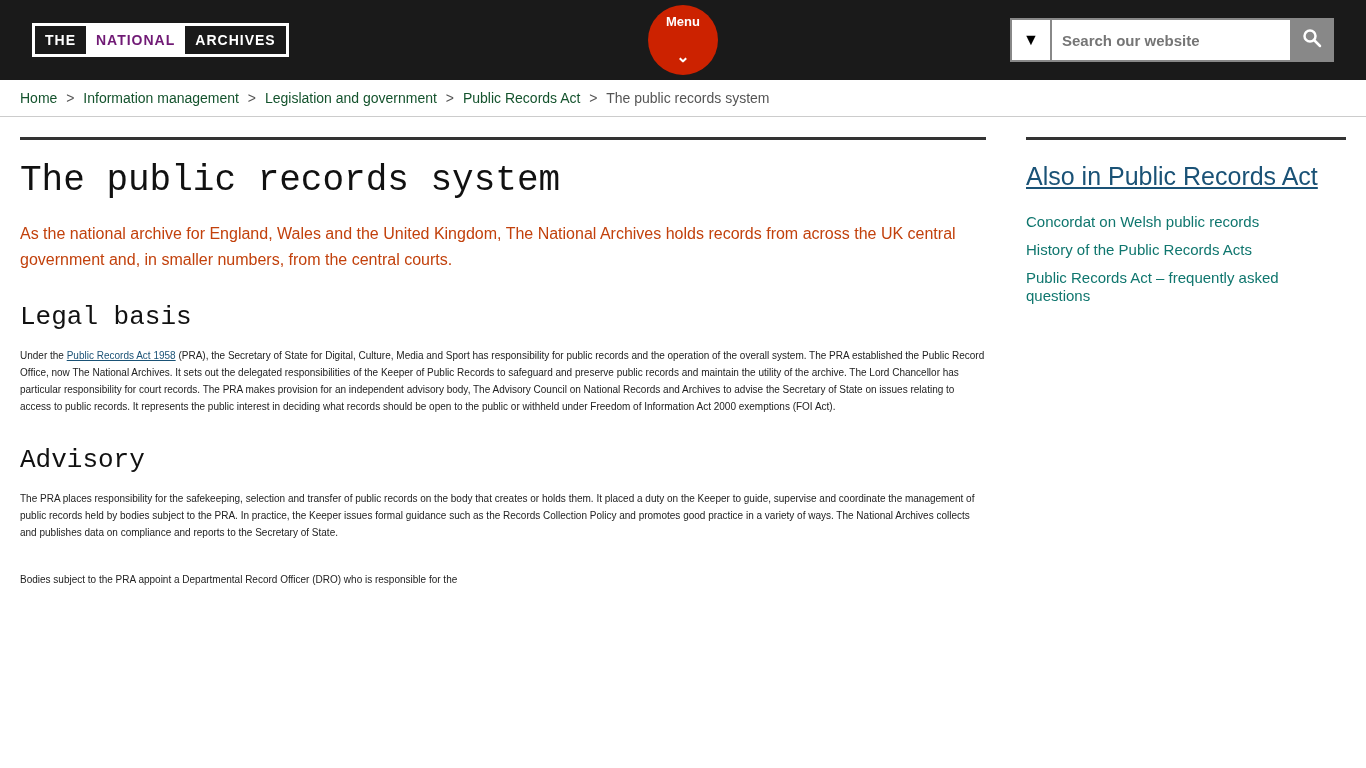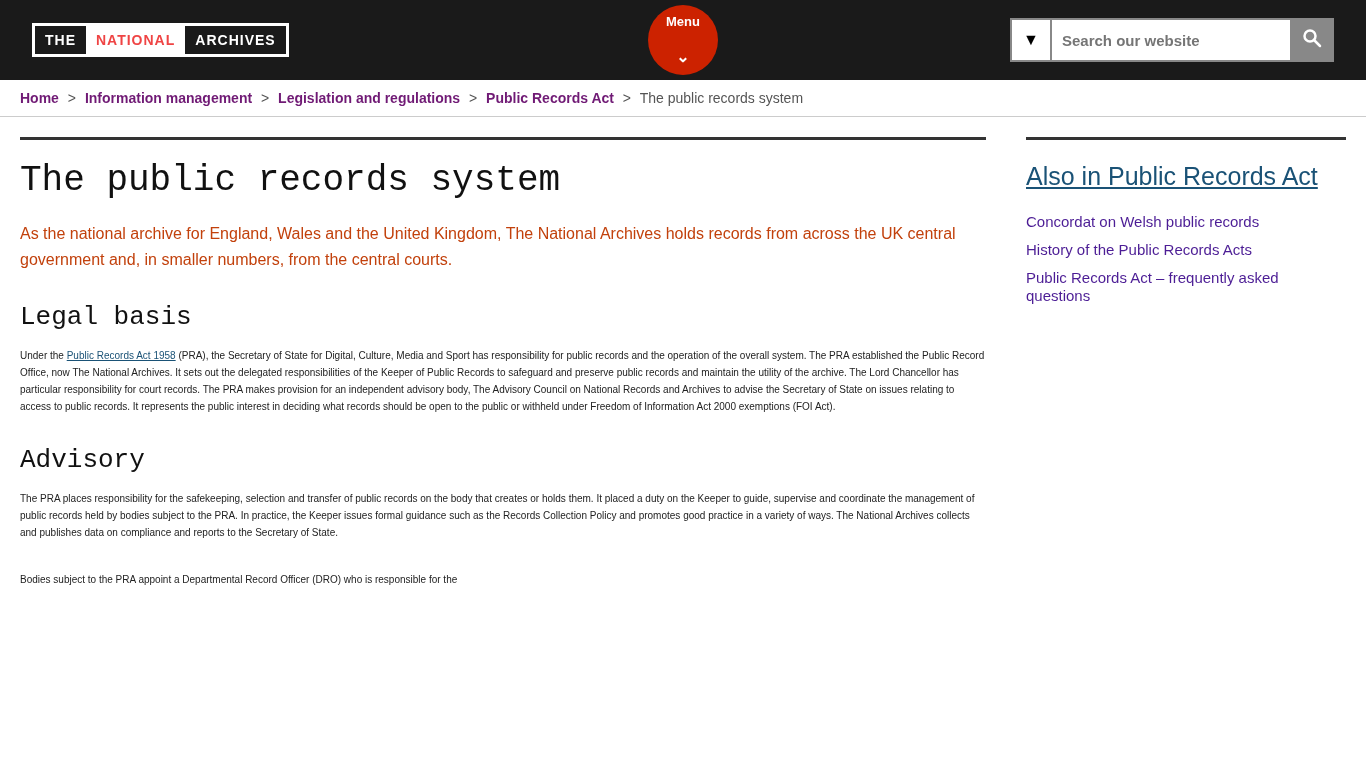--- a/index.html
+++ b/index.html
@@ -21,21 +21,21 @@
     }
     .logo-part {
       color: #fff;
       font-weight: bold;
       font-size: 14px;
       padding: 6px 10px;
       letter-spacing: 1px;
     }
     .logo-part.national {
       background: #fff;
-      color: #ef4444;
+      color: #701a75;
     }
     .menu-btn {
       position: absolute;
       left: 50%;
       transform: translateX(-50%);
       background: #cc2200;
       color: #fff;
       border: none;
       border-radius: 50%;
       width: 70px;
@@ -89,21 +89,21 @@
     }
     .search-icon-svg { color: #fff; font-size: 18px; }
 
     
     .breadcrumb {
       padding: 10px 20px;
       font-size: 14px;
       border-bottom: 1px solid #ccc;
       margin-bottom: 0;
     }
-    .breadcrumb a { color: #701a75; text-decoration: none; font-weight: bold; }
+    .breadcrumb a { color: #14532d; text-decoration: none; }
     .breadcrumb span { color: #555; }
     .sep { margin: 0 5px; color: #555; }
 
     
     .main-container {
       display: flex;
       max-width: 1366px;
       margin: 0 auto;
       padding: 20px 20px 40px 20px;
       gap: 40px;
@@ -163,21 +163,21 @@
       text-decoration: underline;
       cursor: pointer;
     }
     .sidebar-links {
       list-style: none;
       display: flex;
       flex-direction: column;
       gap: 10px;
     }
     .sidebar-links a {
-      color: #4c1d95;
+      color: #0f766e;
       text-decoration: none;
       font-size: 15px;
     }
   </style>
 </head>
 <body>
 
 <header class="header">
   <div class="logo">
     <span class="logo-part">THE</span>
@@ -204,21 +204,21 @@
       </span>
     </button>
   </div>
 </header>
 
 <nav class="breadcrumb">
   <a href="#">Home</a>
   <span class="sep">&gt;</span>
   <a href="#">Information management</a>
   <span class="sep">&gt;</span>
-  <a href="#">Legislation and regulations</a>
+  <a href="#">Legislation and government</a>
   <span class="sep">&gt;</span>
   <a href="#">Public Records Act</a>
   <span class="sep">&gt;</span>
   <span>The public records system</span>
 </nav>
 
 <div class="main-container">
   <main class="content">
     <h1 class="page-title">The public records system</h1>
     <p class="intro-text">As the national archive for England, Wales and the United Kingdom, The National Archives holds records from across the UK central government and, in smaller numbers, from the central courts.</p>

